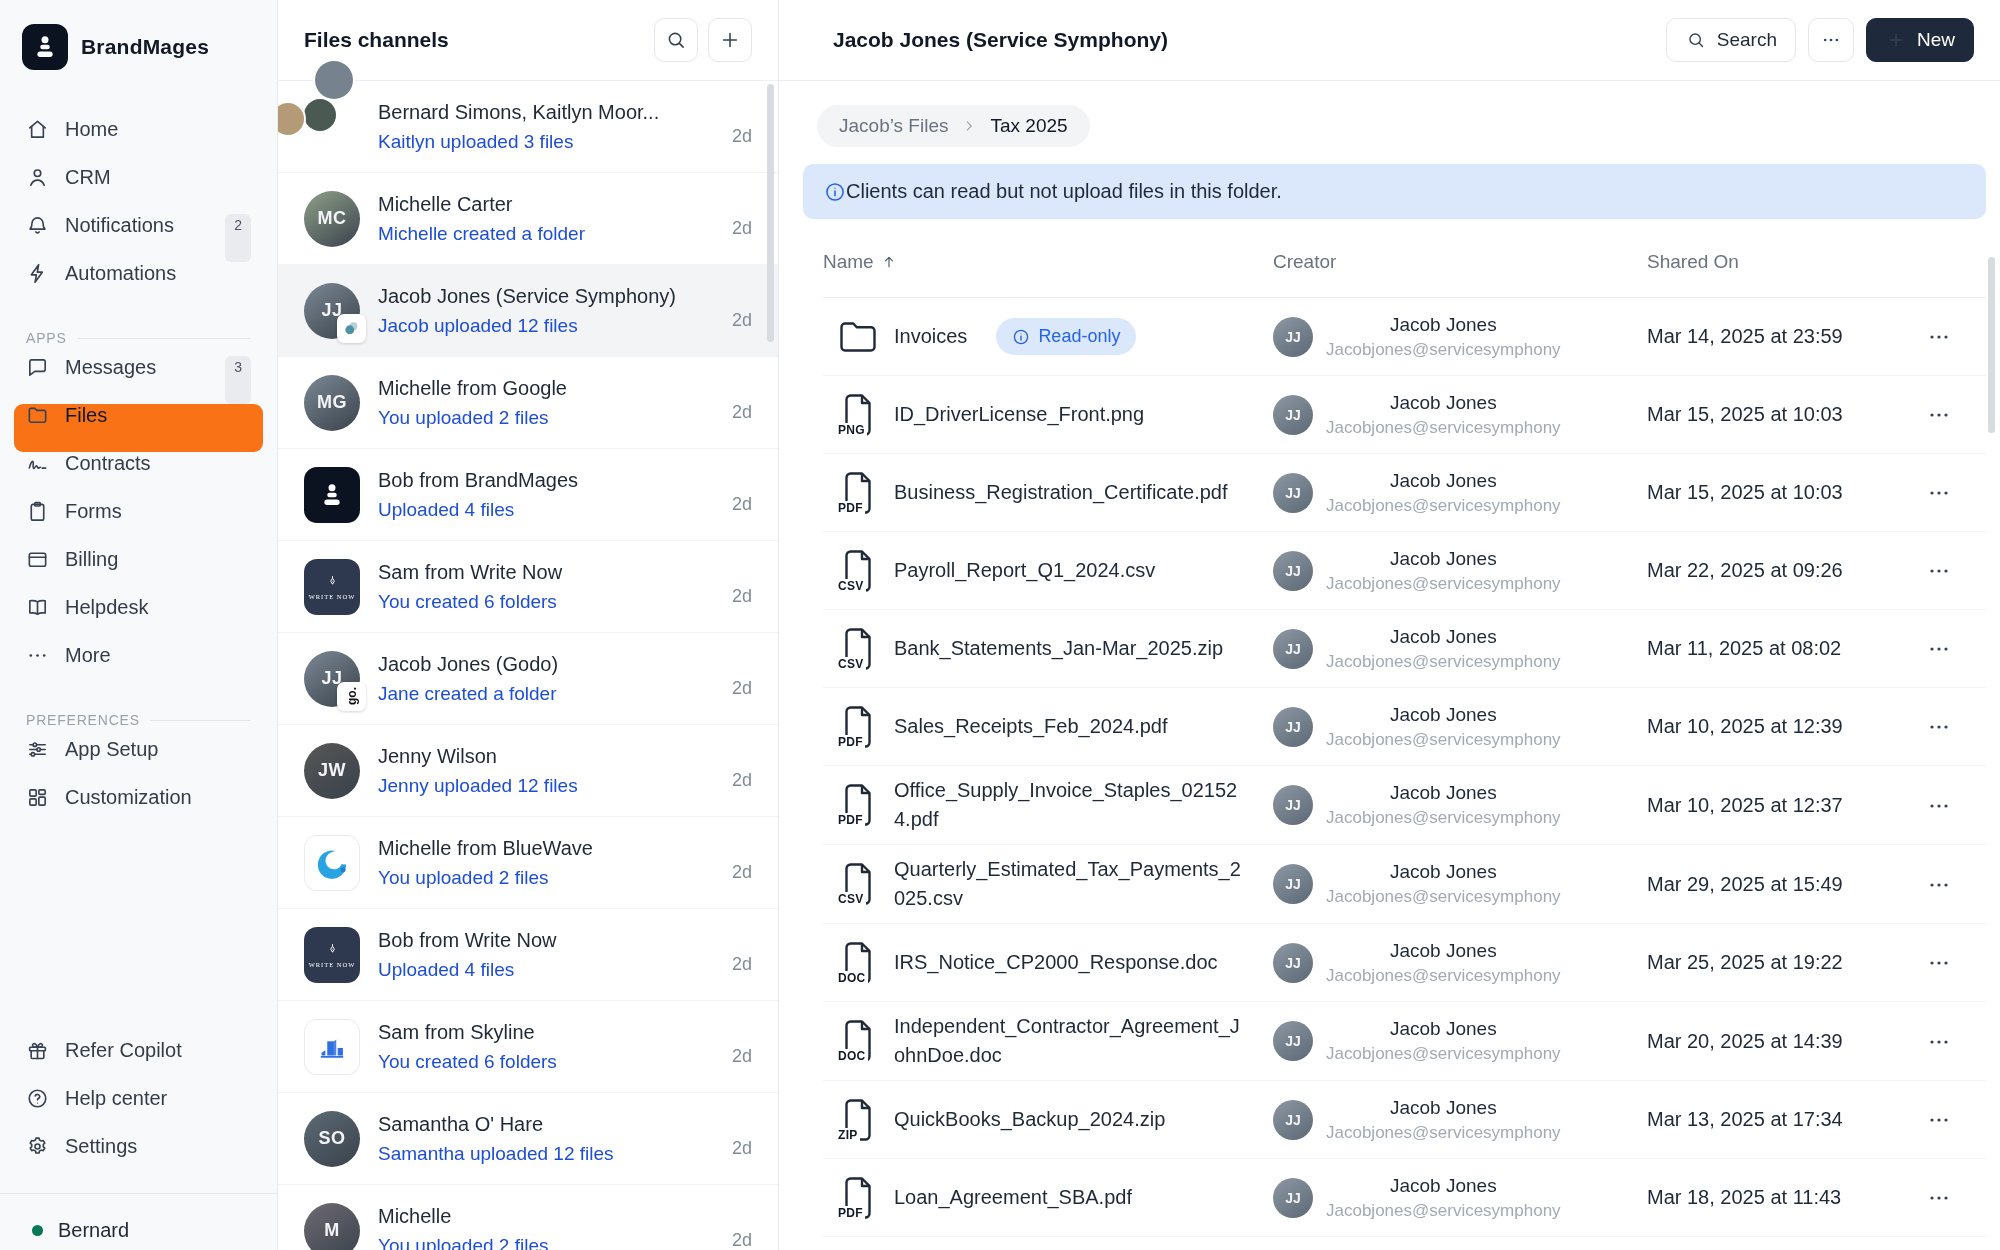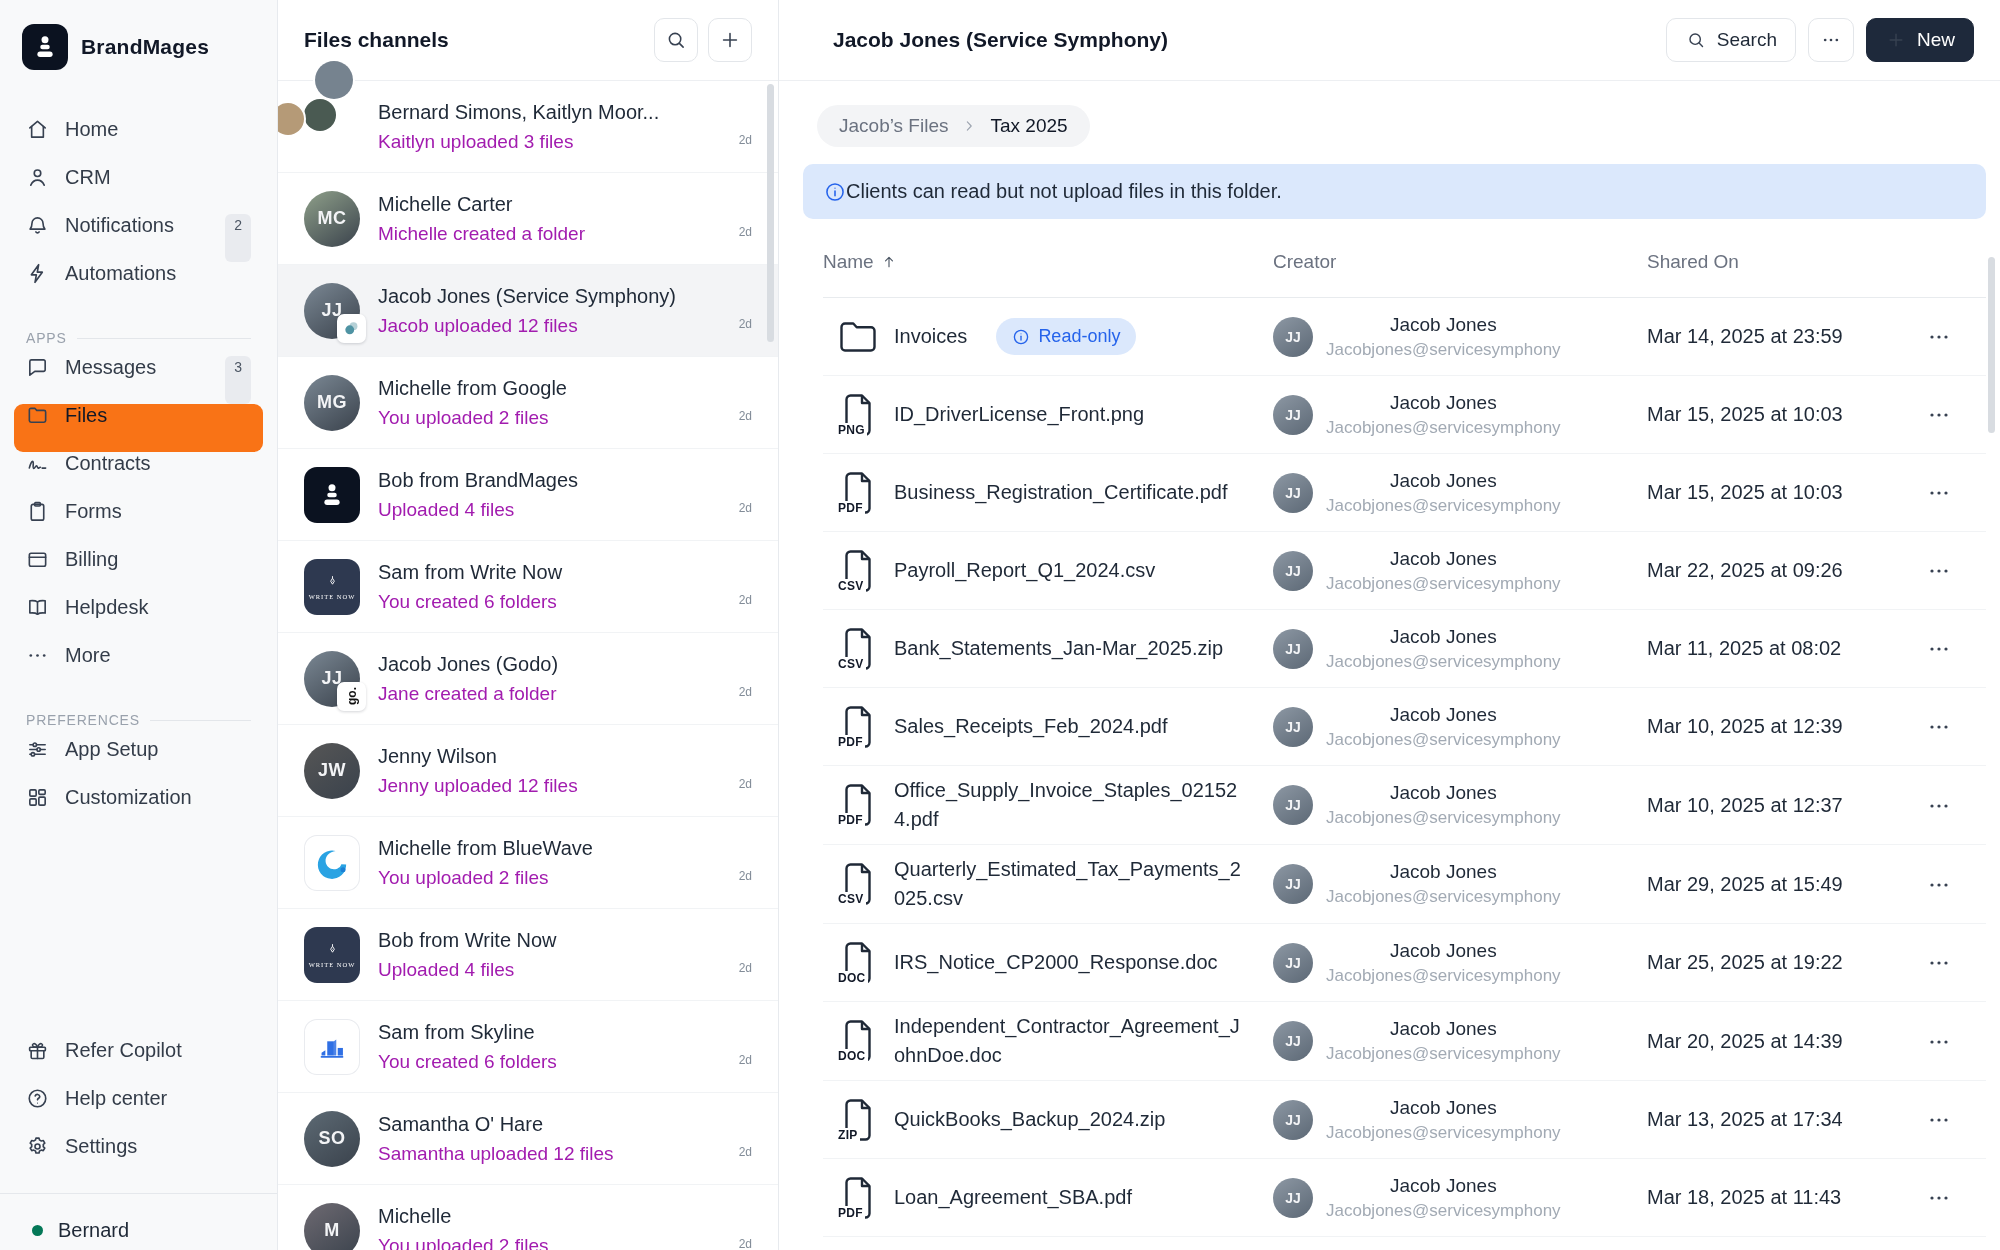--- a/index.html
+++ b/index.html
@@ -58,22 +58,22 @@
   .av-cluster i:nth-child(3){ width:38px; height:38px; left:11px; bottom:0; }
   .av-badge { position:absolute; right:-6px; bottom:-4px; width:29px; height:29px;
               background:#fff; border-radius:7px; box-shadow:0 1px 3px rgba(16,24,40,.18);
               display:grid; place-items:center; }
   .godo { font-size:12px; font-weight:700; color:#111; transform:rotate(-90deg); display:block; }
   .wn-text { color:#fff; font-family:"Liberation Serif", serif; font-size:6.5px;
              letter-spacing:1px; margin-top:2px; white-space:nowrap; }
   .ch-text { flex:1; min-width:0; }
   .ch-name { font-size:20px; font-weight:500; color:#1f2937; white-space:nowrap;
              overflow:hidden; text-overflow:ellipsis; }
-  .ch-sub { font-size:19px; color:#a21caf; margin-top:7px; white-space:nowrap; }
-  .ch-time { position:absolute; right:26px; bottom:25px; font-size:12px; color:#828c98; }
+  .ch-sub { font-size:19px; color:#1d4ed8; margin-top:7px; white-space:nowrap; }
+  .ch-time { position:absolute; right:26px; bottom:25px; font-size:18px; color:#828c98; }
 
   .vthumb { position:absolute; width:7px; border-radius:4px; background:#d8dce1; z-index:5; }
   .ch-thumb { right:4px; top:84px; height:258px; }
   .main-thumb { right:5px; top:257px; height:176px; }
 
   
   .main { flex:1; height:1250px; display:flex; flex-direction:column; position:relative; overflow:hidden; }
   .main-header { height:81px; display:flex; align-items:center; padding:0 26px 0 54px;
                  border-bottom:1px solid #edeff2; }
   .main-title { font-size:21px; font-weight:600; color:#111827; }

